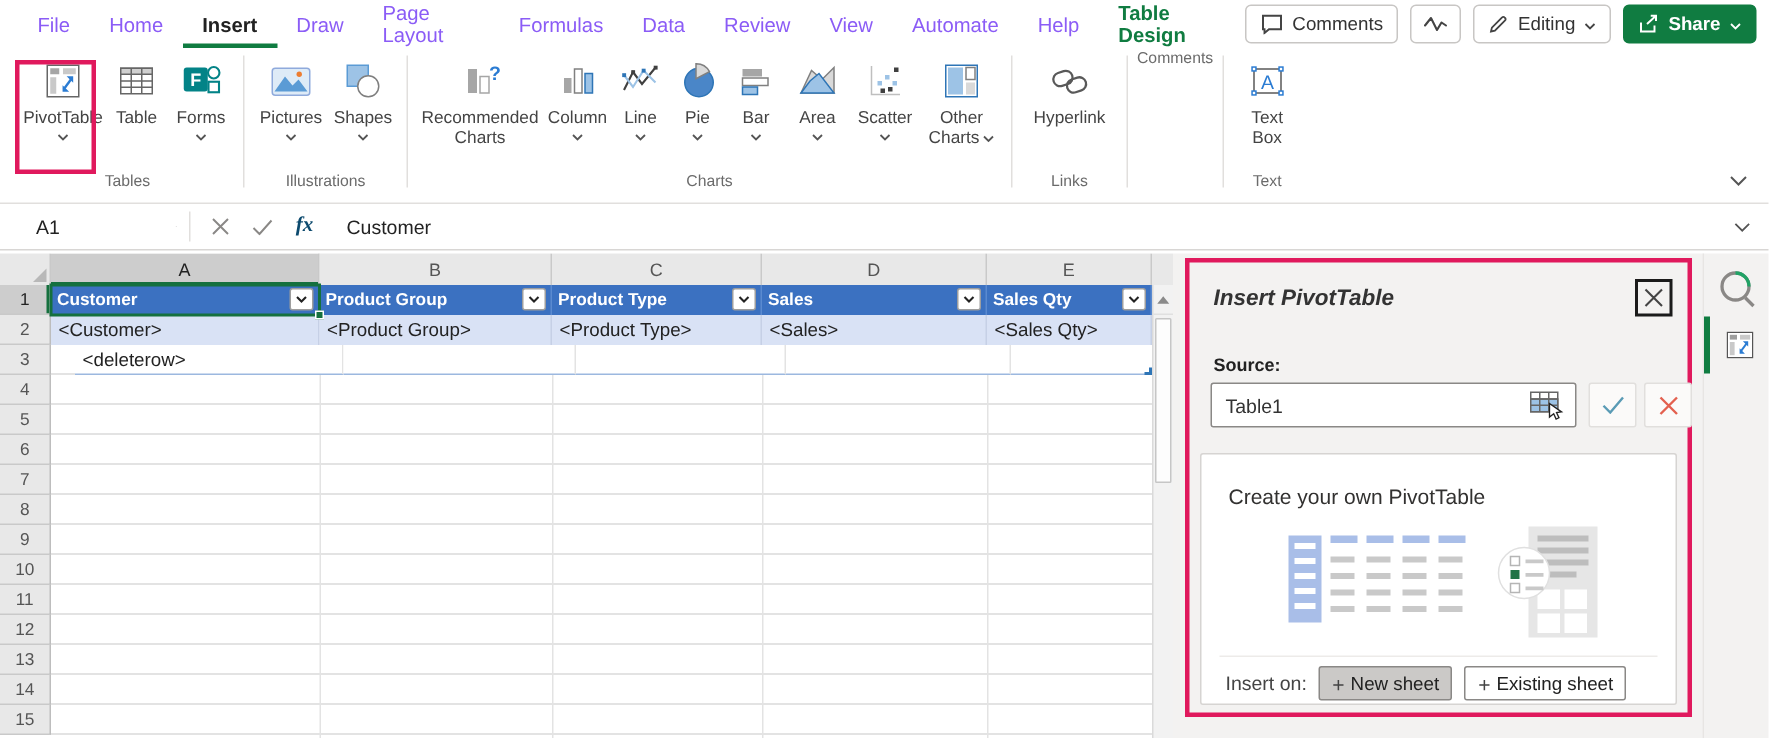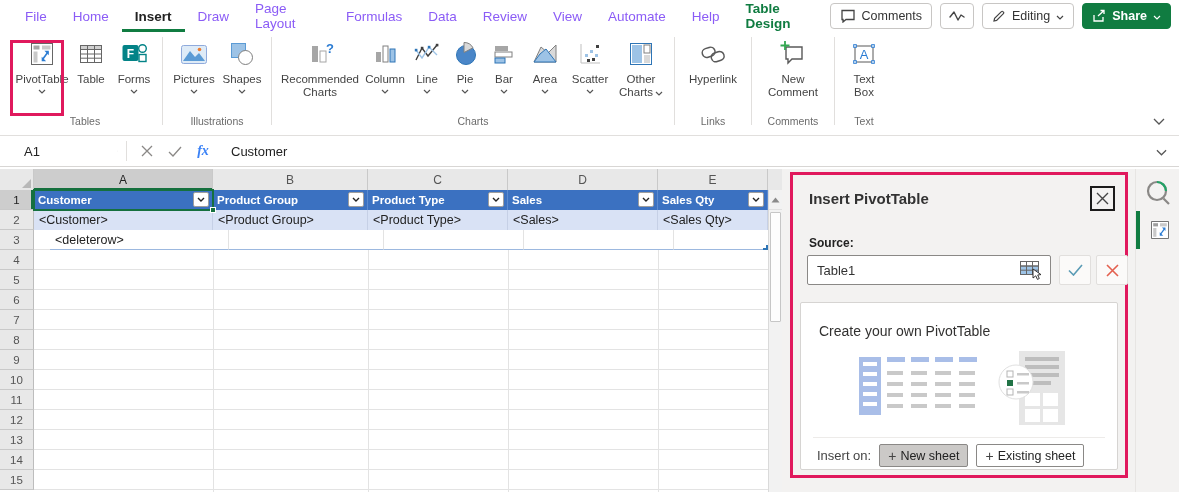--- a/index.html
+++ b/index.html
@@ -35,21 +35,21 @@
   .chev-inline { display:inline-block; margin-left:2px; }
   .hl-box { position:absolute; left:10px; top:40px; width:54px; height:76px; border:3px solid #E0195D; z-index:6; pointer-events:none; }
   .ribbon-collapse { position:absolute; right:14px; bottom:6px; }
 
   
   .fbar { position:absolute; left:0; top:136px; width:1179px; height:31px; background:#fff; border-bottom:1px solid #D8D6D4; display:flex; align-items:center; }
   .namebox { width:126px; height:100%; display:flex; align-items:center; padding-left:24px; font-size:13px; color:#222; }
   .namebox .chev { margin:0 0 0 auto; padding-right:8px; }
   .fbar-sep { width:1px; height:20px; background:#E1DFDD; margin:0 6px 0 0; }
   .fbtn { width:28px; height:24px; display:flex; align-items:center; justify-content:center; }
-  .fx { font-family:"Liberation Serif", serif; font-style:italic; font-weight:700; font-size:14px; color:#3b82f6; }
+  .fx { font-family:"Liberation Serif", serif; font-style:italic; font-weight:700; font-size:14px; color:#0c4a6e; }
   .fvalue { margin-left:14px; font-size:13px; color:#222; }
   .fbar-right { margin-left:auto; padding-right:12px; }
 
   
   .sheet { position:absolute; left:0; top:169px; width:782px; height:323px; background:#fff; overflow:hidden; }
   .colheads { position:absolute; left:0; top:0; height:21px; width:782px; display:flex; background:#E8E8E8; border-bottom:1px solid #BDBDBD; }
   .ch { height:21px; border-right:1px solid #C9C9C9; display:flex; align-items:center; justify-content:center; font-size:12px; color:#555; background:#E8E8E8; }
   .ch.corner { width:34px; position:relative; }
   .corner-tri { position:absolute; right:2px; bottom:2px; width:0; height:0; border-left:9px solid transparent; border-bottom:9px solid #B8B8B8; }
   .ch.sel { background:#CDCDCD; box-shadow: inset 0 -2px 0 #15703E; color:#222; }
@@ -73,21 +73,21 @@
   .active-cell { position:absolute; left:33px; top:20px; width:181px; height:22px; border:2px solid #15703E; z-index:4; }
   .fill-handle { position:absolute; right:-4px; bottom:-4px; width:6px; height:6px; background:#15703E; border:1px solid #fff; }
   .table-corner-handle { position:absolute; left:763px; top:76px; width:5px; height:5px; border-right:2px solid #2E75B6; border-bottom:2px solid #2E75B6; z-index:3; }
   .vscroll { position:absolute; left:768px; top:21px; width:14px; height:302px; background:#F2F2F2; border-left:1px solid #DADADA; z-index:3; }
   .vscroll-up { height:20px; display:flex; align-items:center; justify-content:center; border-bottom:1px solid #E0E0E0; }
   .vscroll-thumb { position:absolute; left:1px; top:22px; width:11px; height:110px; background:#FDFDFD; border:1px solid #C6C6C6; border-radius:1px; }
 
   
   .panelarea { position:absolute; left:782px; top:169px; width:353px; height:323px; background:#F3F2F1; }
   .pane-hl { position:absolute; left:8px; top:3px; width:338px; height:306px; border:3px solid #E0195D; background:#F3F2F1; }
-  .pane-title { position:absolute; left:16px; top:15px; font-size:15px; font-weight:600; color:#333; }
+  .pane-title { position:absolute; left:16px; top:15px; font-size:15px; font-weight:600; color:#333;font-style:italic; }
   .pane-close { position:absolute; right:10px; top:11px; width:25px; height:25px; border:2px solid #1B1B1B; background:transparent; display:flex; align-items:center; justify-content:center; }
   .src-label { position:absolute; left:16px; top:61px; font-size:12px; font-weight:700; color:#222; }
   .src-input { position:absolute; left:14px; top:80px; width:244px; height:30px; background:#fff; border:1px solid #8A8886; border-radius:2px; display:flex; align-items:center; padding:0 6px 0 9px; }
   .src-text { font-size:13px; color:#333; flex:1; }
   .sq-btn { position:absolute; top:80px; width:32px; height:30px; background:#FBFAF9; border:1px solid #E1DFDD; border-radius:2px; display:flex; align-items:center; justify-content:center; }
   .sq-confirm { left:266px; }
   .sq-cancel { left:303px; }
   .pcard { position:absolute; left:7px; top:127px; width:318px; height:168px; background:#fff; border:1px solid #D6D4D2; border-radius:2px; }
   .pcard-title { position:absolute; left:18px; top:20px; font-size:14px; color:#323130; }
   .pcard-illo { position:absolute; left:30px; top:42px; }
@@ -340,30 +340,20 @@
           </svg>
           <span class="rlabel">Hyperlink</span>
         </div>
       </div>
       <div class="rgroup-label">Links</div>
     </div>
 
     <div class="rsep"></div>
 
     <div class="rgroup">
-      <div class="rbtns">
-        <div class="rbtn" style="width:70px">
-          <svg class="ricon" width="32" height="30" viewBox="0 0 32 30">
-            <path d="M9 8 h16 v12 h-10 l-4 4 v-4 h-2 z" fill="#fff" stroke="#595959" stroke-width="1.4"></path>
-            <path d="M8 2 v9 M3.5 6.5 h9" stroke="#33A852" stroke-width="1.8" fill="none"></path>
-          </svg>
-          <span class="rlabel">New
-Comment</span>
-        </div>
-      </div>
       <div class="rgroup-label">Comments</div>
     </div>
 
     <div class="rsep"></div>
 
     <div class="rgroup">
       <div class="rbtns">
         <div class="rbtn" style="width:46px">
           <svg class="ricon" width="30" height="30" viewBox="0 0 30 30">
             <rect x="6" y="7" width="18" height="16" fill="#fff" stroke="#595959"></rect>

